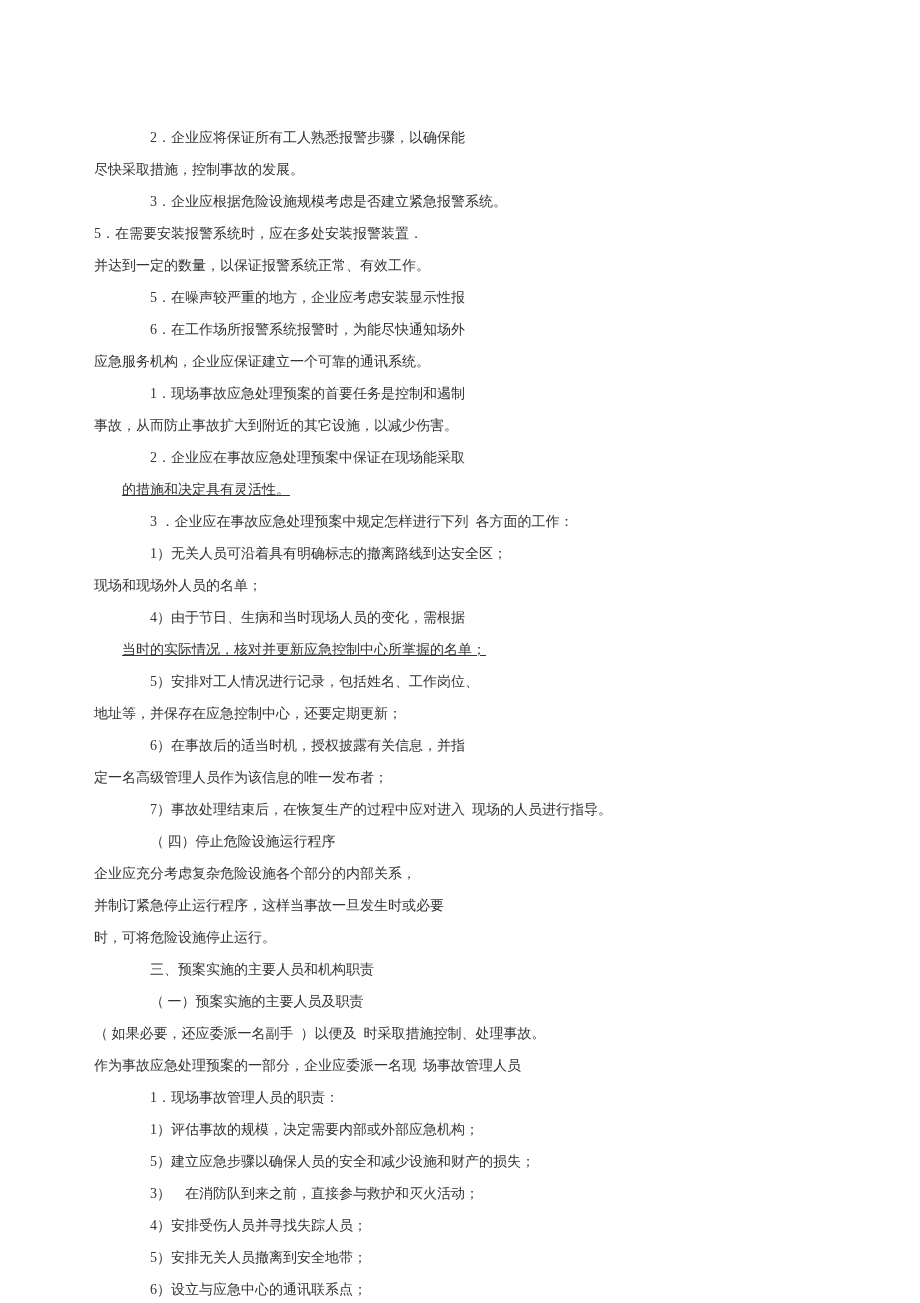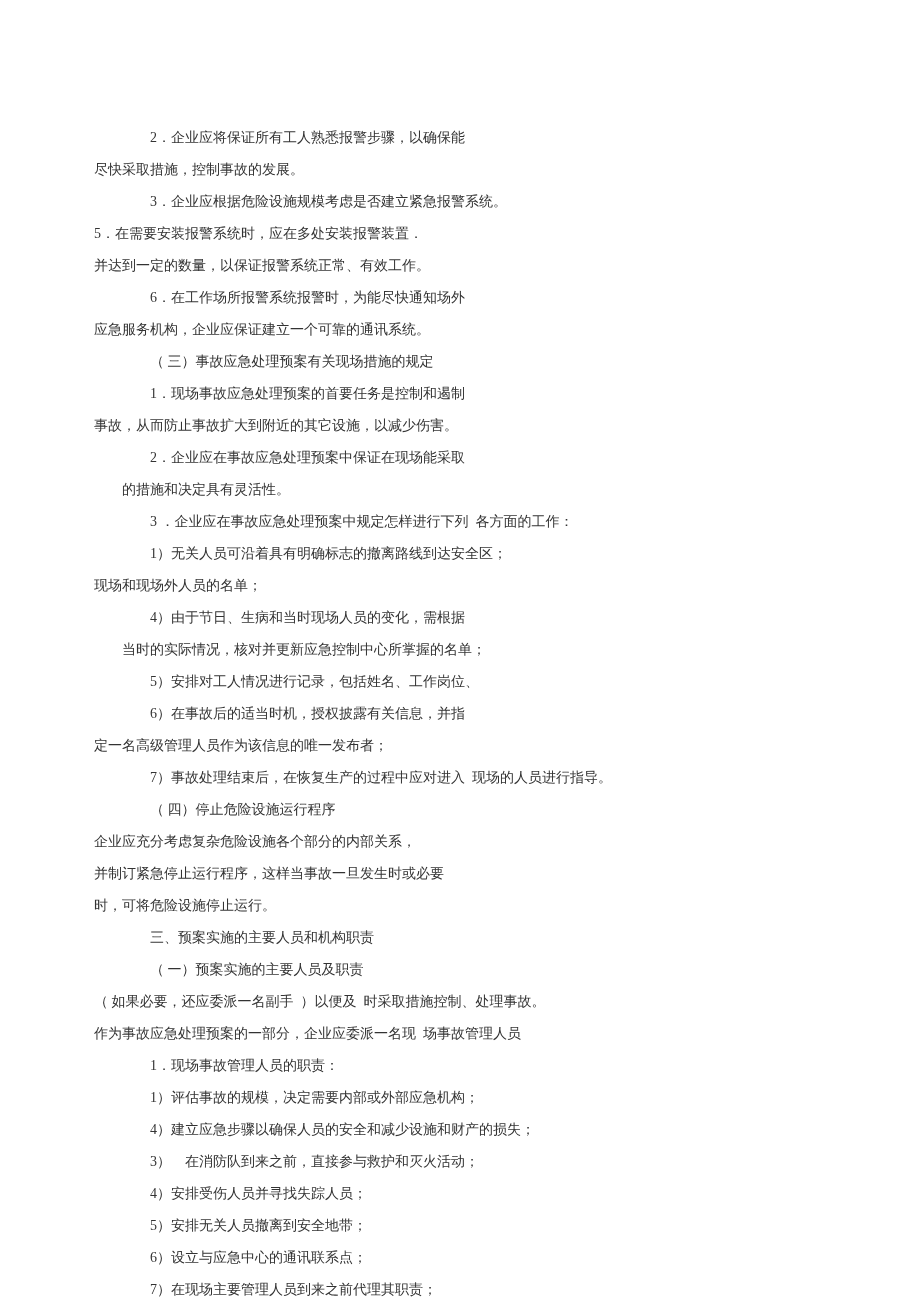--- a/index.html
+++ b/index.html
@@ -10,58 +10,59 @@
       padding: 120px 90px 60px 90px;
       font-size: 14px;
       line-height: 2.0;
       width: 920px;
       box-sizing: border-box;
     }
     p {
       margin: 4px;
       white-space: pre-wrap;
     }
-    .indent1 { padding-left: 2em; }
+    .indent1 { padding-left: 2em; text-decoration: underline; }
     .indent2 { padding-left: 4em; }
   </style>
 </head>
 <body>
 
 <div id="doc">
     <p class="indent2">2．企业应将保证所有工人熟悉报警步骤，以确保能</p>
     <p>尽快采取措施，控制事故的发展。</p>
     <p class="indent2">3．企业应根据危险设施规模考虑是否建立紧急报警系统。</p>
     <p>5．在需要安装报警系统时，应在多处安装报警装置．</p>
     <p>并达到一定的数量，以保证报警系统正常、有效工作。</p>
+    <p class="indent2">5．在噪声较严重的地方，企业应考虑安装显示性报</p>
     <p class="indent2">6．在工作场所报警系统报警时，为能尽快通知场外</p>
     <p>应急服务机构，企业应保证建立一个可靠的通讯系统。</p>
-    <p class="indent2">（ 三）事故应急处理预案有关现场措施的规定</p>
     <p class="indent2">1．现场事故应急处理预案的首要任务是控制和遏制</p>
     <p>事故，从而防止事故扩大到附近的其它设施，以减少伤害。</p>
     <p class="indent2">2．企业应在事故应急处理预案中保证在现场能采取</p>
     <p class="indent1">的措施和决定具有灵活性。</p>
     <p class="indent2">3 ．企业应在事故应急处理预案中规定怎样进行下列  各方面的工作：</p>
     <p class="indent2">1）无关人员可沿着具有明确标志的撤离路线到达安全区；</p>
     <p>现场和现场外人员的名单；</p>
     <p class="indent2">4）由于节日、生病和当时现场人员的变化，需根据</p>
     <p class="indent1">当时的实际情况，核对并更新应急控制中心所掌握的名单；</p>
     <p class="indent2">5）安排对工人情况进行记录，包括姓名、工作岗位、</p>
+    <p>地址等，并保存在应急控制中心，还要定期更新；</p>
     <p class="indent2">6）在事故后的适当时机，授权披露有关信息，并指</p>
     <p>定一名高级管理人员作为该信息的唯一发布者；</p>
     <p class="indent2">7）事故处理结束后，在恢复生产的过程中应对进入  现场的人员进行指导。</p>
     <p class="indent2">（ 四）停止危险设施运行程序</p>
     <p>企业应充分考虑复杂危险设施各个部分的内部关系，</p>
     <p>并制订紧急停止运行程序，这样当事故一旦发生时或必要</p>
     <p>时，可将危险设施停止运行。</p>
     <p class="indent2">三、预案实施的主要人员和机构职责</p>
     <p class="indent2">（ 一）预案实施的主要人员及职责</p>
     <p>（ 如果必要，还应委派一名副手  ）以便及  时采取措施控制、处理事故。</p>
     <p>作为事故应急处理预案的一部分，企业应委派一名现  场事故管理人员</p>
     <p class="indent2">1．现场事故管理人员的职责：</p>
     <p class="indent2">1）评估事故的规模，决定需要内部或外部应急机构；</p>
-    <p class="indent2">4）建立应急步骤以确保人员的安全和减少设施和财产的损失；</p>
+    <p class="indent2">5）建立应急步骤以确保人员的安全和减少设施和财产的损失；</p>
     <p class="indent2">3）    在消防队到来之前，直接参与救护和灭火活动；</p>
     <p class="indent2">4）安排受伤人员并寻找失踪人员；</p>
     <p class="indent2">5）安排无关人员撤离到安全地带；</p>
     <p class="indent2">6）设立与应急中心的通讯联系点；</p>
     <p class="indent2">7）在现场主要管理人员到来之前代理其职责；</p>
     <p class="indent2">8）如有必要，应给应急服务机构提供建议和信息；</p>
   </div>
 
 </body></html>

